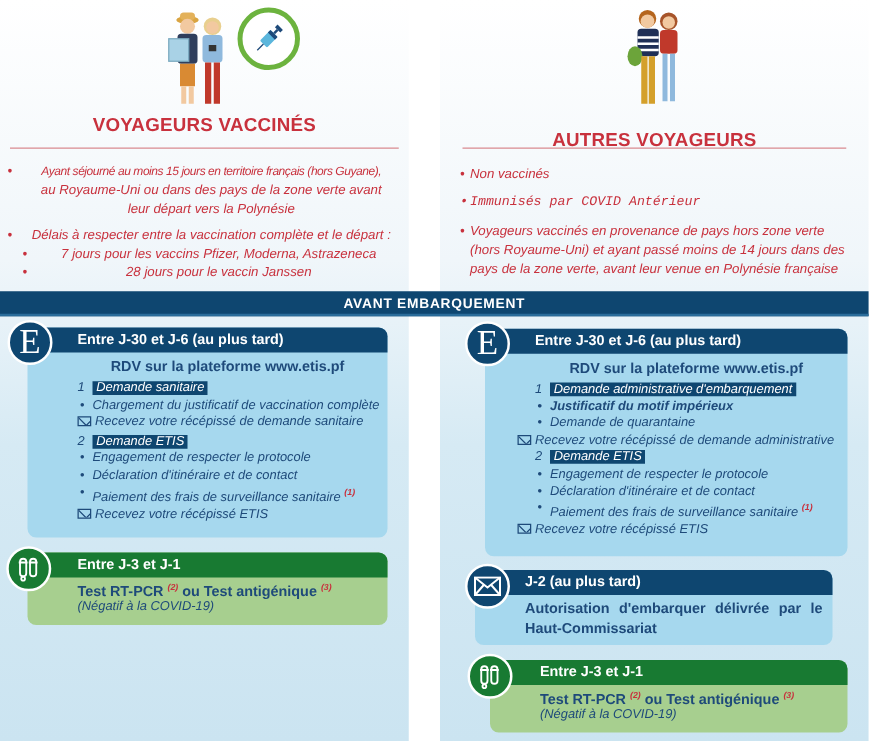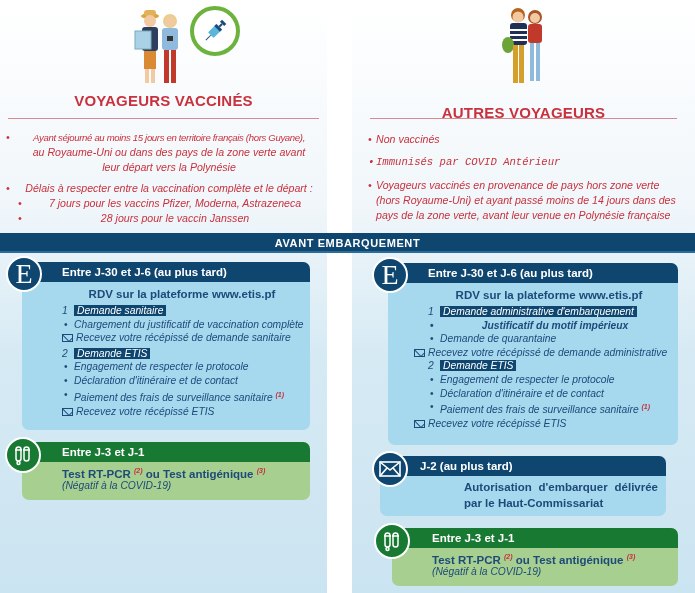--- a/index.html
+++ b/index.html
@@ -38,21 +38,21 @@
   .rdv { font-weight: bold; font-size: 11.5px; margin: 2px 0 4px 0; text-align: center; }
   .line { font-style: italic; font-size: 10.3px; line-height: 13.6px; position: relative; white-space: nowrap; }
   .line.step { padding-left: 0; }
   .line .num { display: inline-block; width: 12px; font-style: italic; }
   .line .hl { background: #0e4670; color: #fff; padding: 0 3px; }
   .line.bullet { padding-left: 12px; }
   .line.bullet::before { content: "•"; position: absolute; left: 2px; font-style: normal; }
   .line.mail { padding-left: 0; }
   .mail-ic { display: inline-block; width: 11px; height: 8px; border: 1.2px solid #1e4a7a; margin-right: 3px; position: relative; vertical-align: -1px; overflow: hidden; }
   .mail-ic::before { content: ""; position: absolute; left: -1px; top: -5px; width: 8px; height: 8px; border: 1.2px solid #1e4a7a; transform: rotate(45deg); transform-origin: center; left: 0.5px; }
-  .bold-it { font-weight: bold; text-align: center; }
+  .bold-it { font-weight: bold; }
   sup.ref { color: #c8313d; font-size: 7px; font-weight: bold; font-style: italic; }
 
   .test-title { font-weight: bold; font-size: 11.5px; color: #1e4a7a; margin-top: 4px; }
   .test-sub { font-style: italic; font-size: 10.3px; color: #1e4a7a; }
   .auth { font-weight: bold; font-size: 11.5px; color: #1e4a7a; line-height: 16px; text-align: justify; text-align-last: left; margin-top: 3px; }
 </style>
 </head>
 <body>
 
 <div class="col col-left">
@@ -180,21 +180,21 @@
       <div class="line bullet" style="margin-left:27px;">Engagement de respecter le protocole</div>
       <div class="line bullet" style="margin-left:27px;">Déclaration d'itinéraire et de contact</div>
       <div class="line bullet" style="margin-left:27px;"><span>Paiement des frais de surveillance sanitaire</span> <sup class="ref">(1)</sup></div>
       <div class="line mail" style="padding-left:13px;"><span class="mail-ic"></span><span>Recevez votre récépissé ETIS</span></div>
     </div>
   </div>
   <div class="badge badge-blue badge-e" style="left:20px;top:257px;width:36px;height:36px;">E</div>
 
   <div class="card card-blue" style="left:28px;top:456px;width:286px;height:60px;">
     <div class="card-head head-blue">J-2 (au plus tard)</div>
-    <div class="card-body" style="padding-top:0;margin-left:44px;">
+    <div class="card-body" style="padding-top:0;">
       <div class="auth">Autorisation d'embarquer délivrée par le Haut-Commissariat</div>
     </div>
   </div>
   <div class="badge badge-blue" style="left:20px;top:451px;width:36px;height:36px;">
     <svg width="22" height="16" viewBox="0 0 22 16" fill="none" stroke="#fff" stroke-width="1.6">
       <rect x="1" y="1" width="20" height="14"></rect>
       <polyline points="1,1 11,9 21,1"></polyline>
       <line x1="1" y1="15" x2="8" y2="7"></line>
       <line x1="21" y1="15" x2="14" y2="7"></line>
     </svg>

